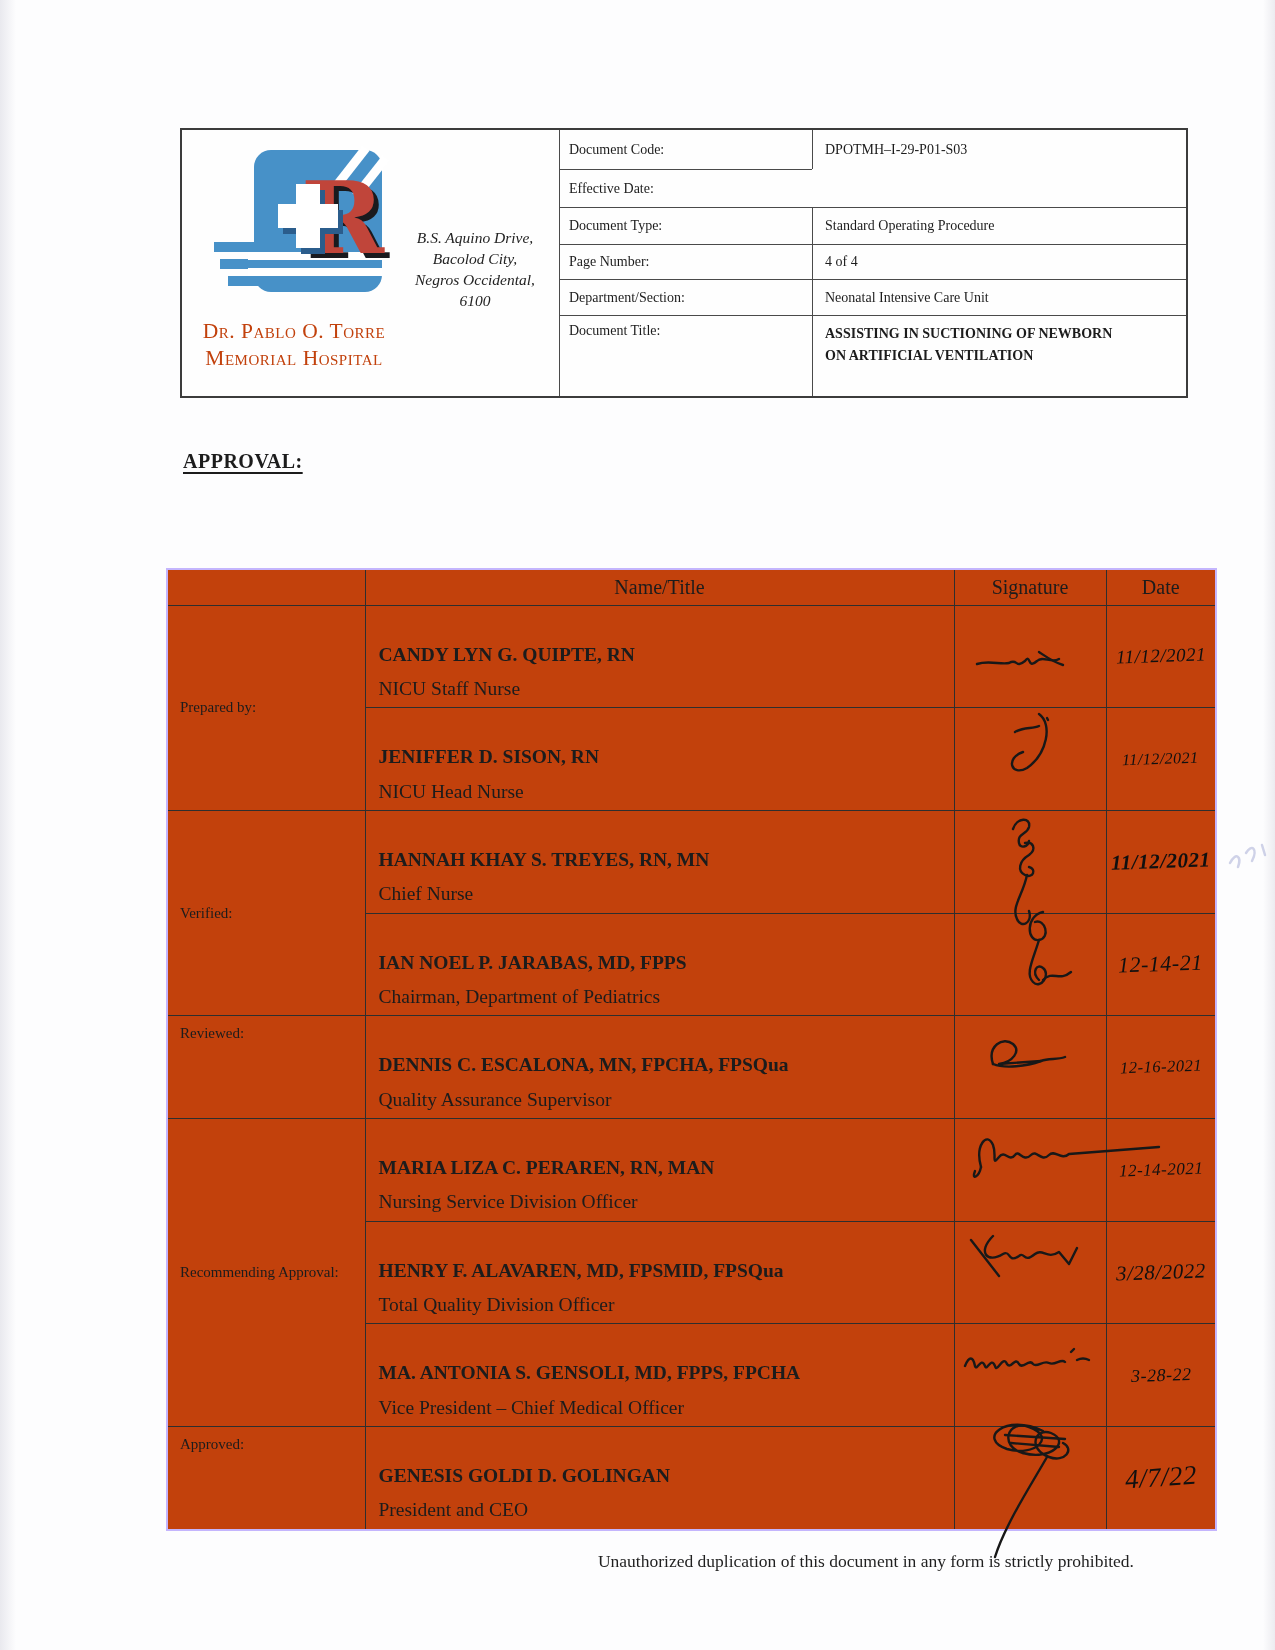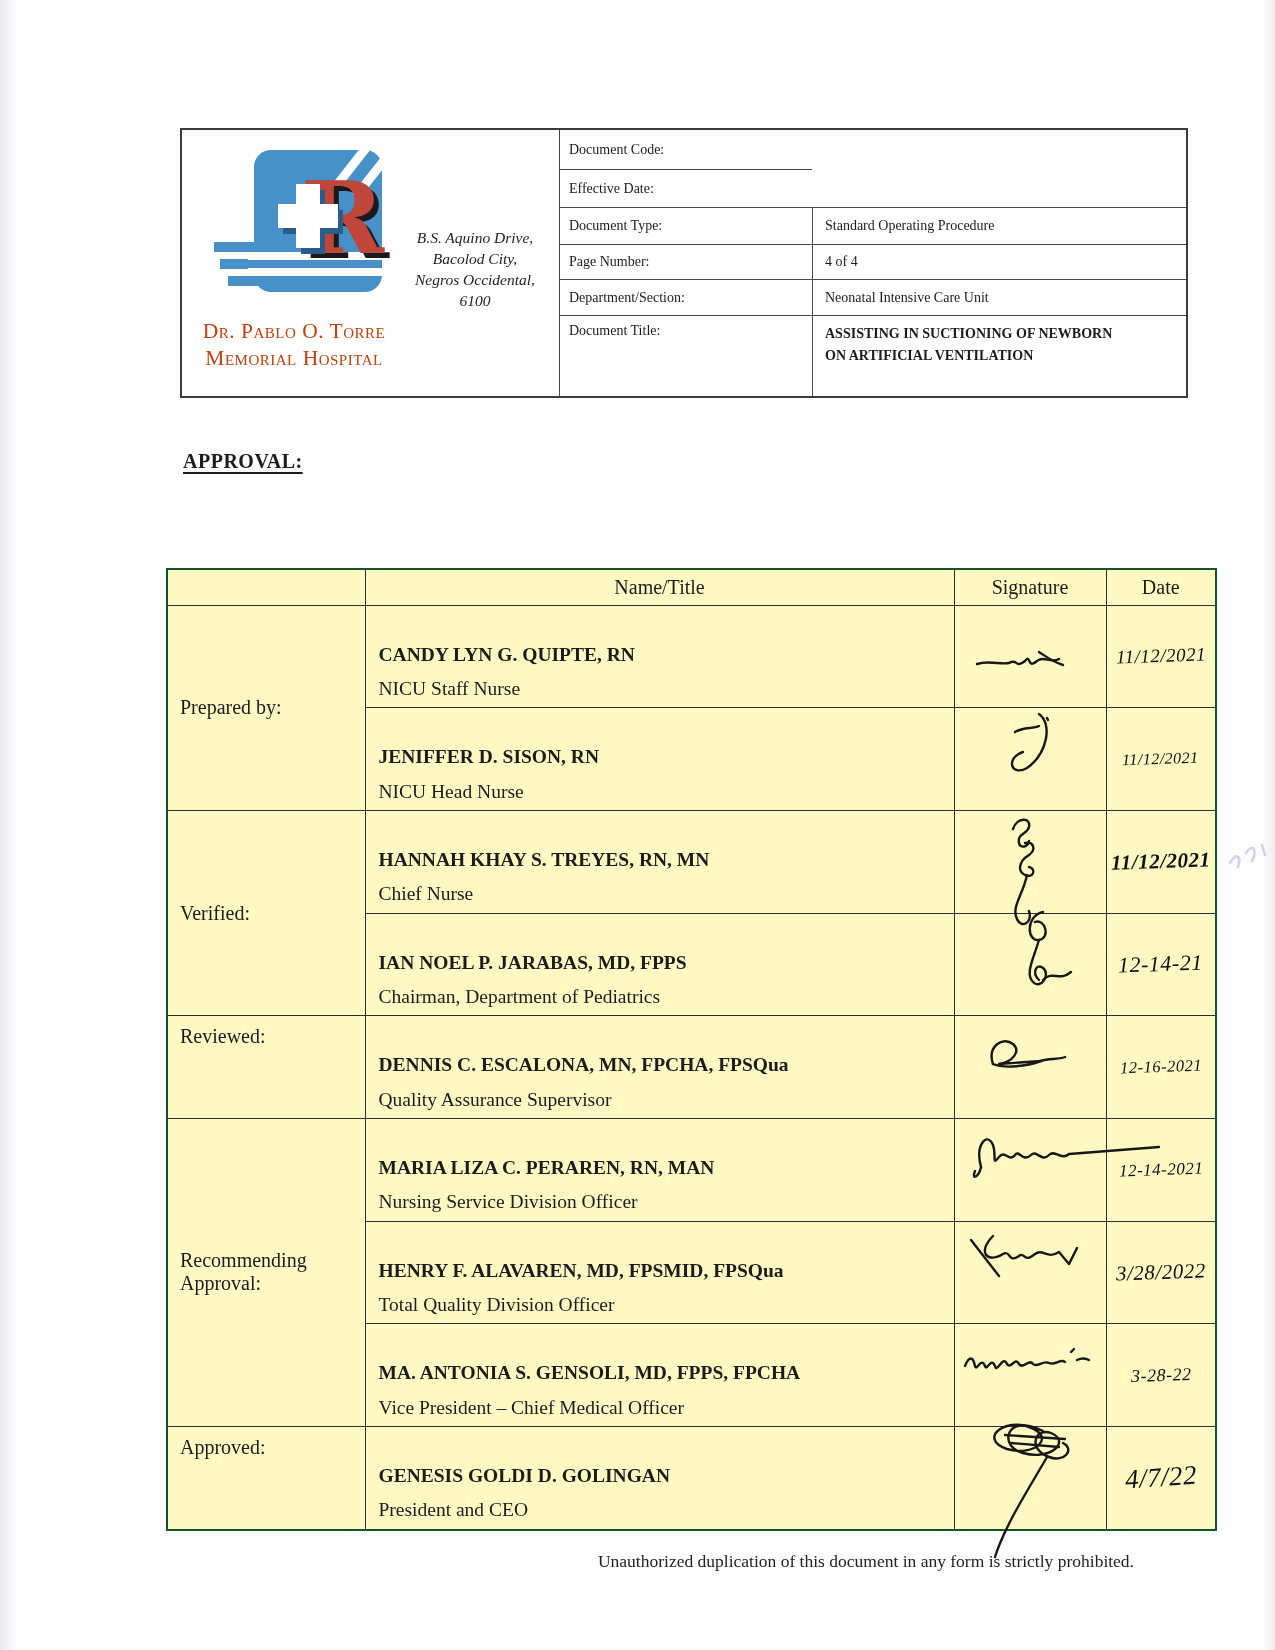--- a/index.html
+++ b/index.html
@@ -37,27 +37,27 @@
   .approval-heading {
     position:absolute; left:183px; top:450px;
     font-size:20px; font-weight:bold; letter-spacing:.5px;
     text-decoration:underline; text-decoration-thickness:2px; text-underline-offset:4px;
   }
 
   
   table.approval {
     position:absolute; left:166px; top:568px; width:1049px;
     border-collapse:collapse; table-layout:fixed;
-    border:2px solid #14532d; background:#fef9c3;
+    border:2px solid #c4b5fd; background:#c2410c;
   }
   table.approval th, table.approval td {
     border:1.6px solid #2e2e2e; box-sizing:border-box; overflow:visible;
   }
   table.approval th { font-weight:normal; font-size:20px; padding:3px 4px; }
-  td.role-cell { font-size:20px; padding:4px 6px 4px 12px; vertical-align:middle; }
+  td.role-cell { font-size:15px; padding:4px 6px 4px 12px; vertical-align:middle; }
   td.role-cell.va-top { vertical-align:top; padding-top:9px; }
   td.person-cell { padding:4px 10px 6px 13px; vertical-align:middle; }
   .p-name  { font-weight:bold; font-size:19.5px; line-height:1.3;margin-top:32px; }
   .p-title { font-size:19.5px; line-height:1.3; margin-top:9px; }
   td.sig-cell  { position:relative; }
   td.date-cell { position:relative; text-align:center; vertical-align:middle; }
   .hand { display:inline-block; font-style:italic; font-size:19px; letter-spacing:.5px;
           transform:rotate(-2deg); color:#101010; white-space:nowrap; }
   .hand-big { font-size:27px; transform:rotate(-4deg); }
   .sig { position:absolute; overflow:visible; pointer-events:none; }
@@ -101,20 +101,21 @@
       </div>
       <div class="hosp-addr">
         <div>B.S. Aquino Drive,</div>
         <div>Bacolod City,</div>
         <div>Negros Occidental,</div>
         <div>6100</div>
       </div>
     </div>
 
     <div class="h-label row1">Document Code:</div>
+    <div class="h-value row1">DPOTMH–I-29-P01-S03</div>
     <div class="h-label">Effective Date:</div>
     <div class="h-label">Document Type:</div>
     <div class="h-value">Standard Operating Procedure</div>
     <div class="h-label">Page Number:</div>
     <div class="h-value">4 of 4</div>
     <div class="h-label">Department/Section:</div>
     <div class="h-value">Neonatal Intensive Care Unit</div>
     <div class="h-label" style="align-items:flex-start; padding-top:7px;">Document Title:</div>
     <div class="h-value h-title-value">ASSISTING IN SUCTIONING OF NEWBORN ON ARTIFICIAL VENTILATION</div>
   </div>

